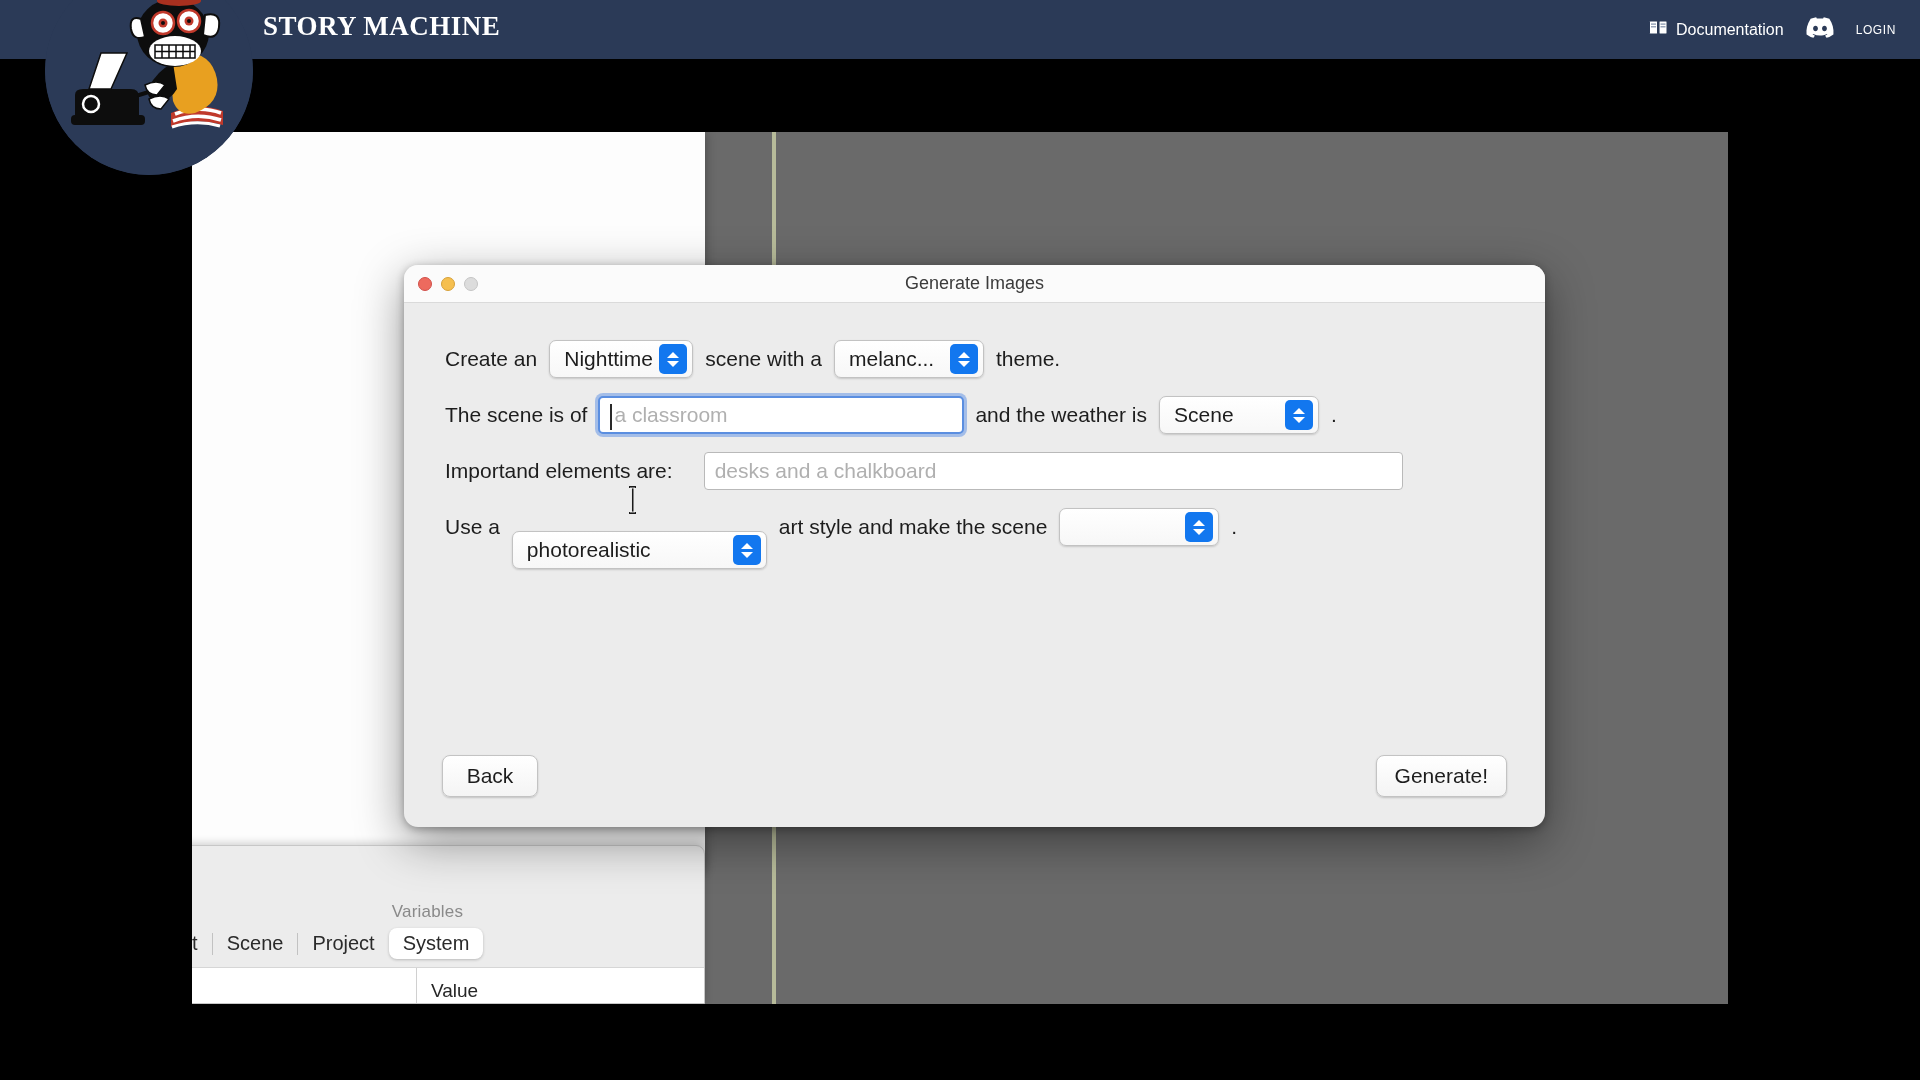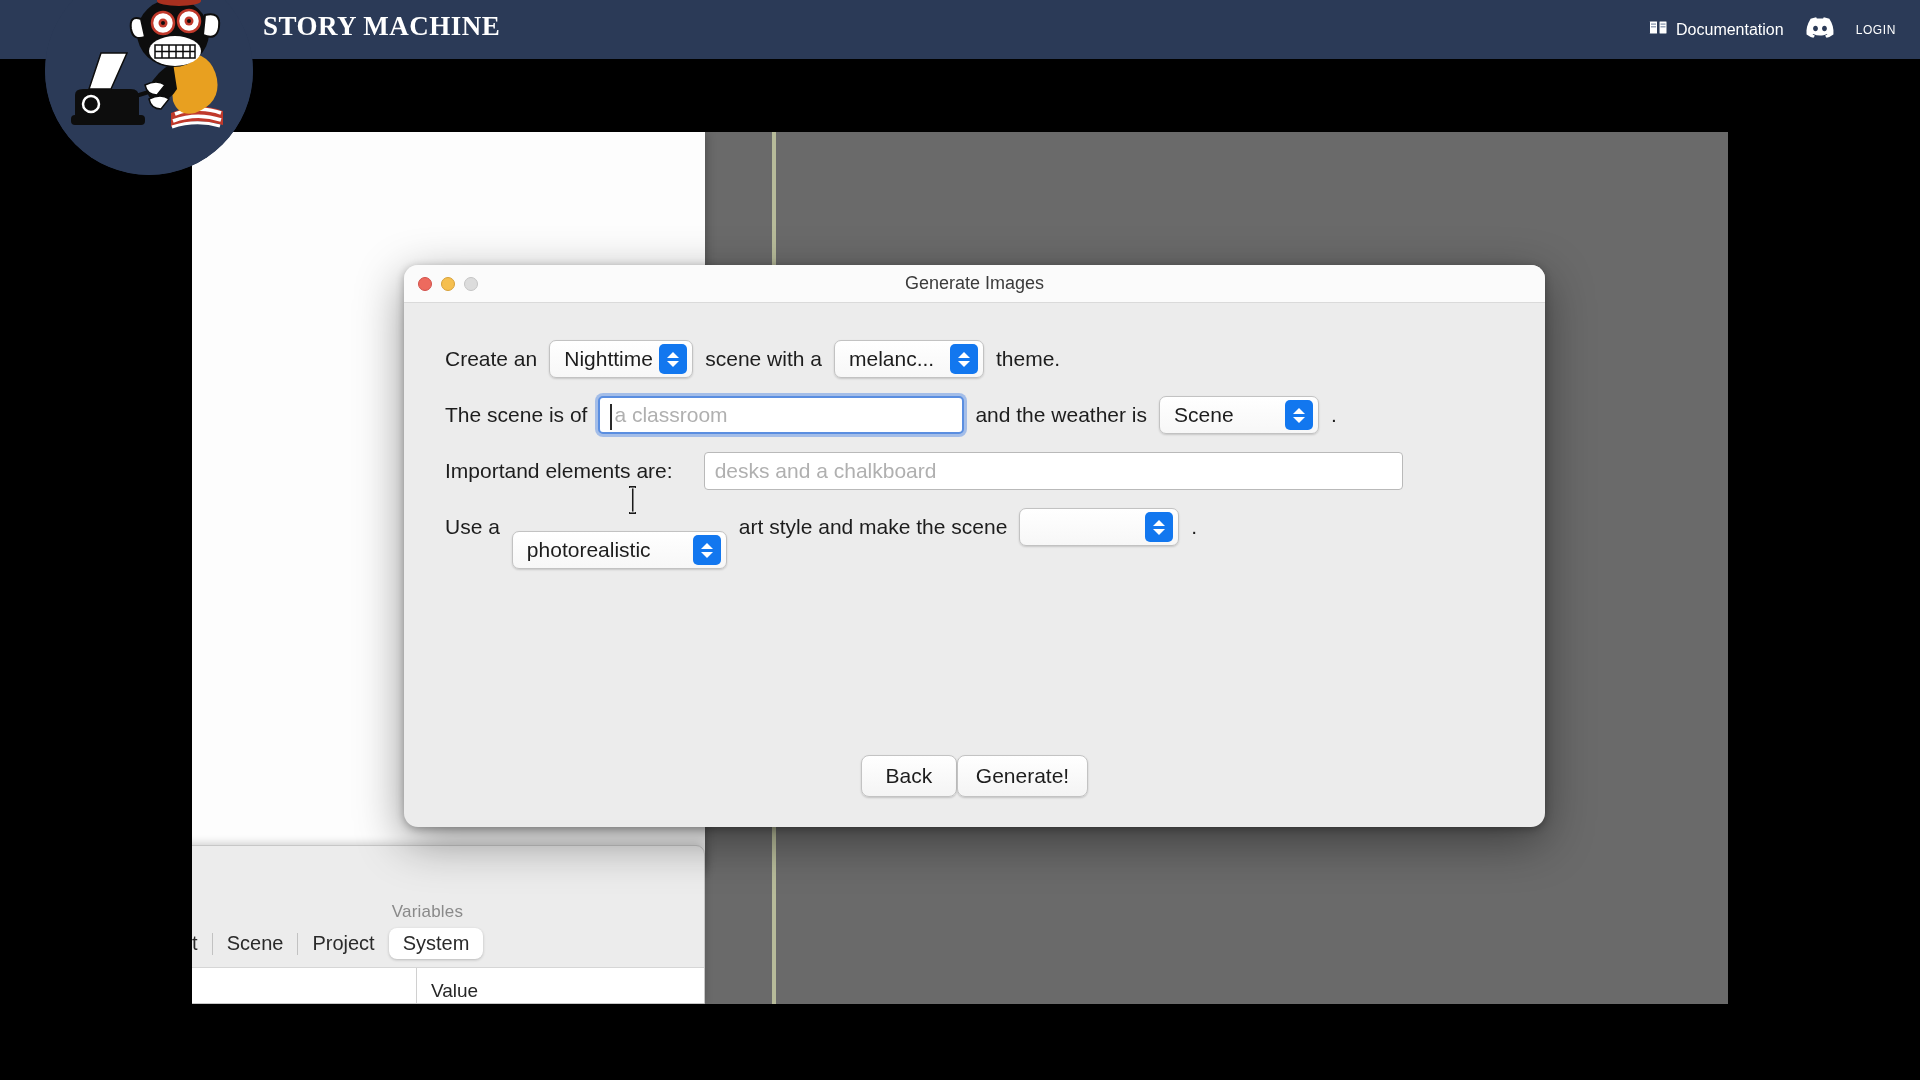--- a/index.html
+++ b/index.html
@@ -287,21 +287,21 @@
     width: 0; height: 0;
     border-left: 6px solid transparent;
     border-right: 6px solid transparent;
   }
   .mac-select .arrows .chev.up   { border-bottom: 6px solid #ffffff; }
   .mac-select .arrows .chev.down { border-top: 6px solid #ffffff; }
 
   .sel-w-nighttime { width: 144px; }
   .sel-w-theme     { width: 150px; }
   .sel-w-weather   { width: 160px; }
-  .sel-w-style     { width: 215px; margin-top: 46px; }
+  .sel-w-style     { width: 255px; margin-top: 46px; }
   .sel-w-color     { width: 160px; }
 
   
   .mac-input {
     height: 38px;
     background: #ffffff;
     border: 1px solid #b9b9b9;
     border-radius: 4px;
     font-size: 21px;
     color: #b0b0b0;
@@ -354,21 +354,21 @@
     padding: 0 18px;
     cursor: pointer;
   }
 
   #dialog-footer {
     position: absolute;
     left: 38px;
     right: 38px;
     bottom: 30px;
     display: flex;
-    justify-content: center;
+    justify-content: space-between;
     align-items: center;
   }
 </style>
 </head>
 <body>
 
 <div id="screen">
 
   <div id="topbar">
     <div id="brand-title">STORY MACHINE</div>

